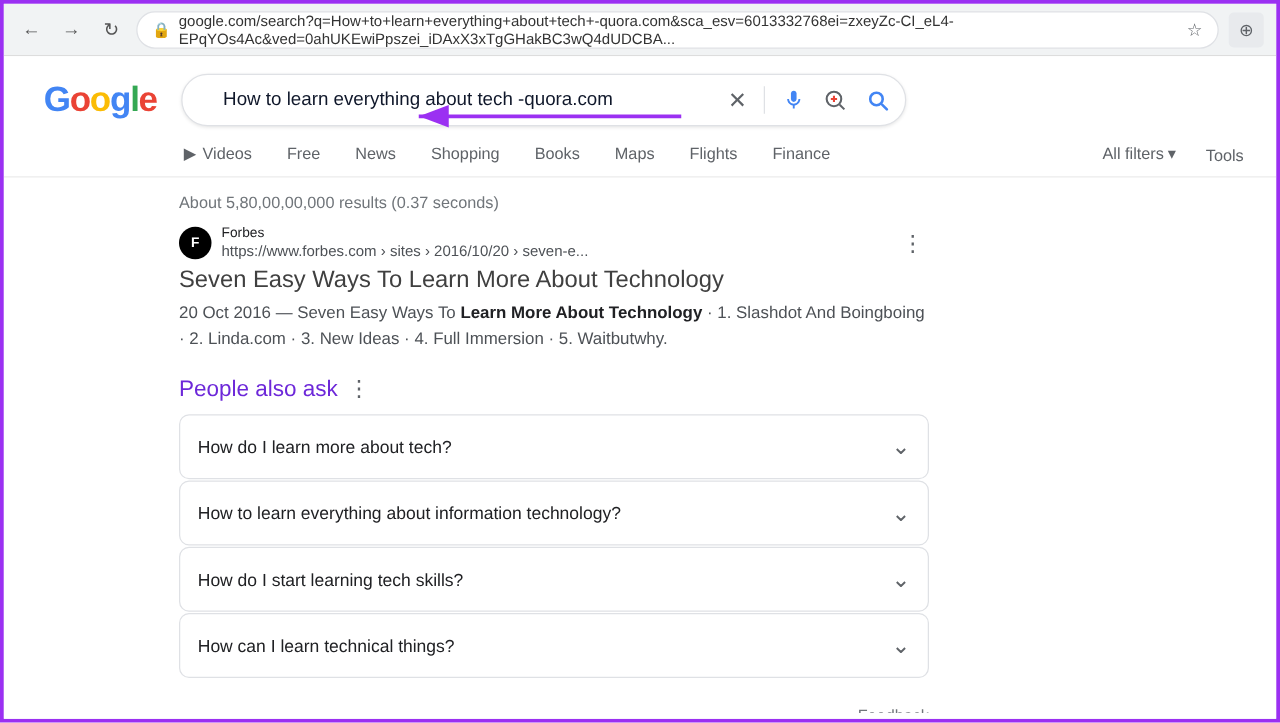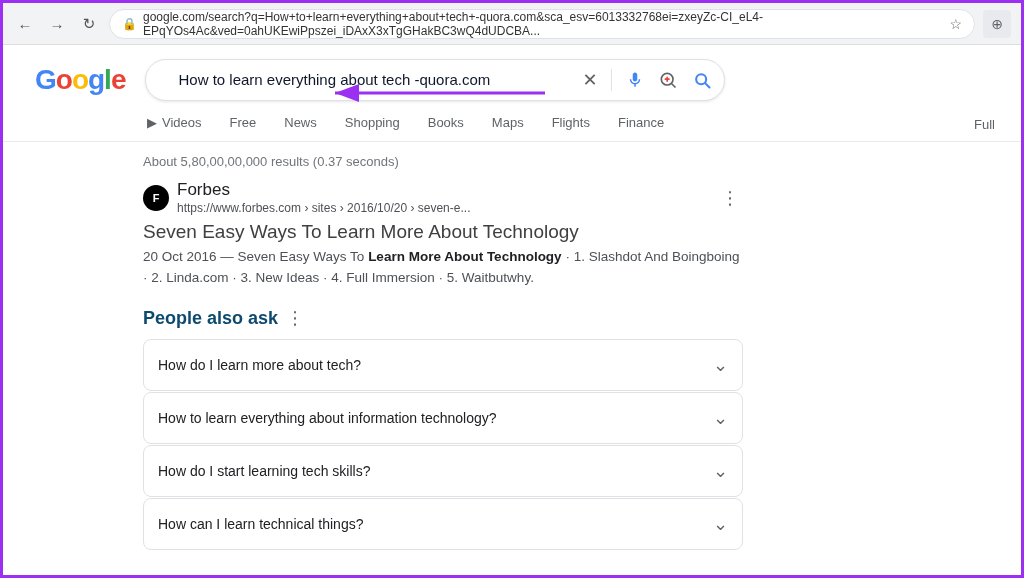--- a/index.html
+++ b/index.html
@@ -192,21 +192,21 @@
       border-radius: 50%;
       background: #000;
       display: flex; align-items: center; justify-content: center;
       color: white;
       font-size: 11px;
       font-weight: bold;
       flex-shrink: 0;
     }
     .result-source-info { flex: 1; }
     .result-site-name {
-      font-size: 17px;
+      font-size: 11px;
       color: #202124;
       line-height: 1.3;
     }
     .result-url {
       font-size: 12px;
       color: #4d5156;
       line-height: 1.3;
     }
     .result-more-btn {
       background: none;
@@ -236,22 +236,22 @@
       margin-bottom: 18px;
     }
     .paa-header {
       display: flex;
       align-items: center;
       gap: 8px;
       margin-bottom: 10px;
     }
     .paa-title {
       font-size: 18px;
-      color: #0c4a6e;
-      font-weight: bold;
+      color: #6d28d9;
+      font-weight: normal;
     }
     .paa-more-btn {
       background: none;
       border: none;
       cursor: pointer;
       color: #5f6368;
       font-size: 18px;
     }
     .paa-item {
       border: 1px solid #dfe1e5;
@@ -415,22 +415,26 @@
     <div class="search-tab">
       <span>Maps</span>
     </div>
     <div class="search-tab">
       <span>Flights</span>
     </div>
     <div class="search-tab">
       <span>Finance</span>
     </div>
     <div class="search-tabs-right">
+      <div class="all-filters-btn">
+        <span>All filters</span>
+        <span>▾</span>
+      </div>
       <div class="tools-btn">
-        <span>Full</span>
+        <span>Tools</span>
       </div>
     </div>
   </div>
 
   <div class="results-area">
     <div class="results-count">About 5,80,00,00,000 results (0.37 seconds)</div>
 
     <div class="result-item">
       <div class="result-source">
         <div class="result-favicon" style="background:#000;">

